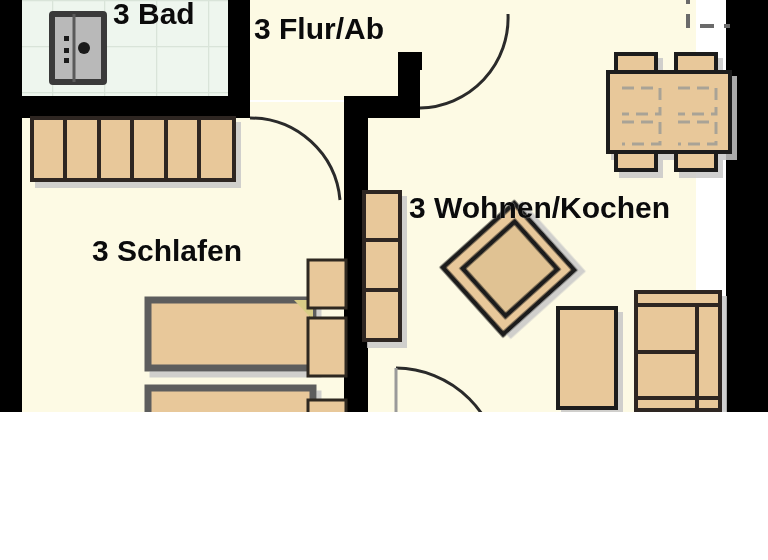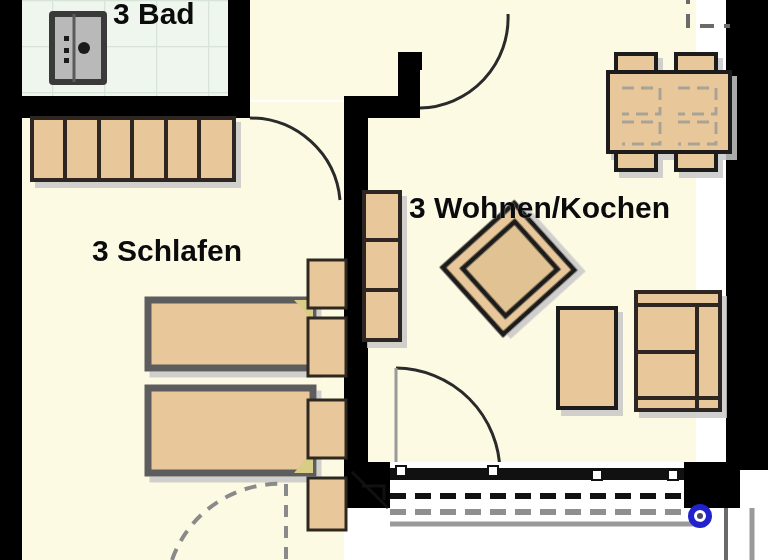--- a/index.html
+++ b/index.html
@@ -1,17 +1,17 @@
 <!DOCTYPE html>
 <html><head>
 <meta charset="utf-8">
 <style>
   html,body{margin:0;padding:0;background:#ffffff;}
   body{font-family:"Liberation Sans",sans-serif;}
-  #plan{position:relative;width:768px;height:560px;overflow:hidden;background:#fca5a5;}
+  #plan{position:relative;width:768px;height:412px;overflow:hidden;background:#fca5a5;}
   #plan svg{display:block;position:absolute;top:0;left:0;}
   .room-label{
     position:absolute;
     font-family:"Liberation Sans",sans-serif;
     font-weight:bold;
     color:#0b0b0b;
     white-space:nowrap;
     letter-spacing:0px;
     text-shadow:0 0 1px rgba(255,255,255,0.9);
     user-select:none;
@@ -191,18 +191,19 @@
 
     <g>
       <circle cx="700" cy="516" r="9" fill="none" stroke="#2222cc" stroke-width="6"></circle>
       <circle cx="700" cy="516" r="3" fill="#4a4a6a"></circle>
     </g>
 
   </svg>
 
   <div class="room-label" id="lbl-bad">3 Bad</div>
 
+  <div class="room-label" id="lbl-flur">3 Flur/Ab</div>
 
   <div class="room-label" id="lbl-wohnen">3 Wohnen/Kochen</div>
 
   <div class="room-label" id="lbl-schlafen">3 Schlafen</div>
 
 </div>
 
 </body></html>

